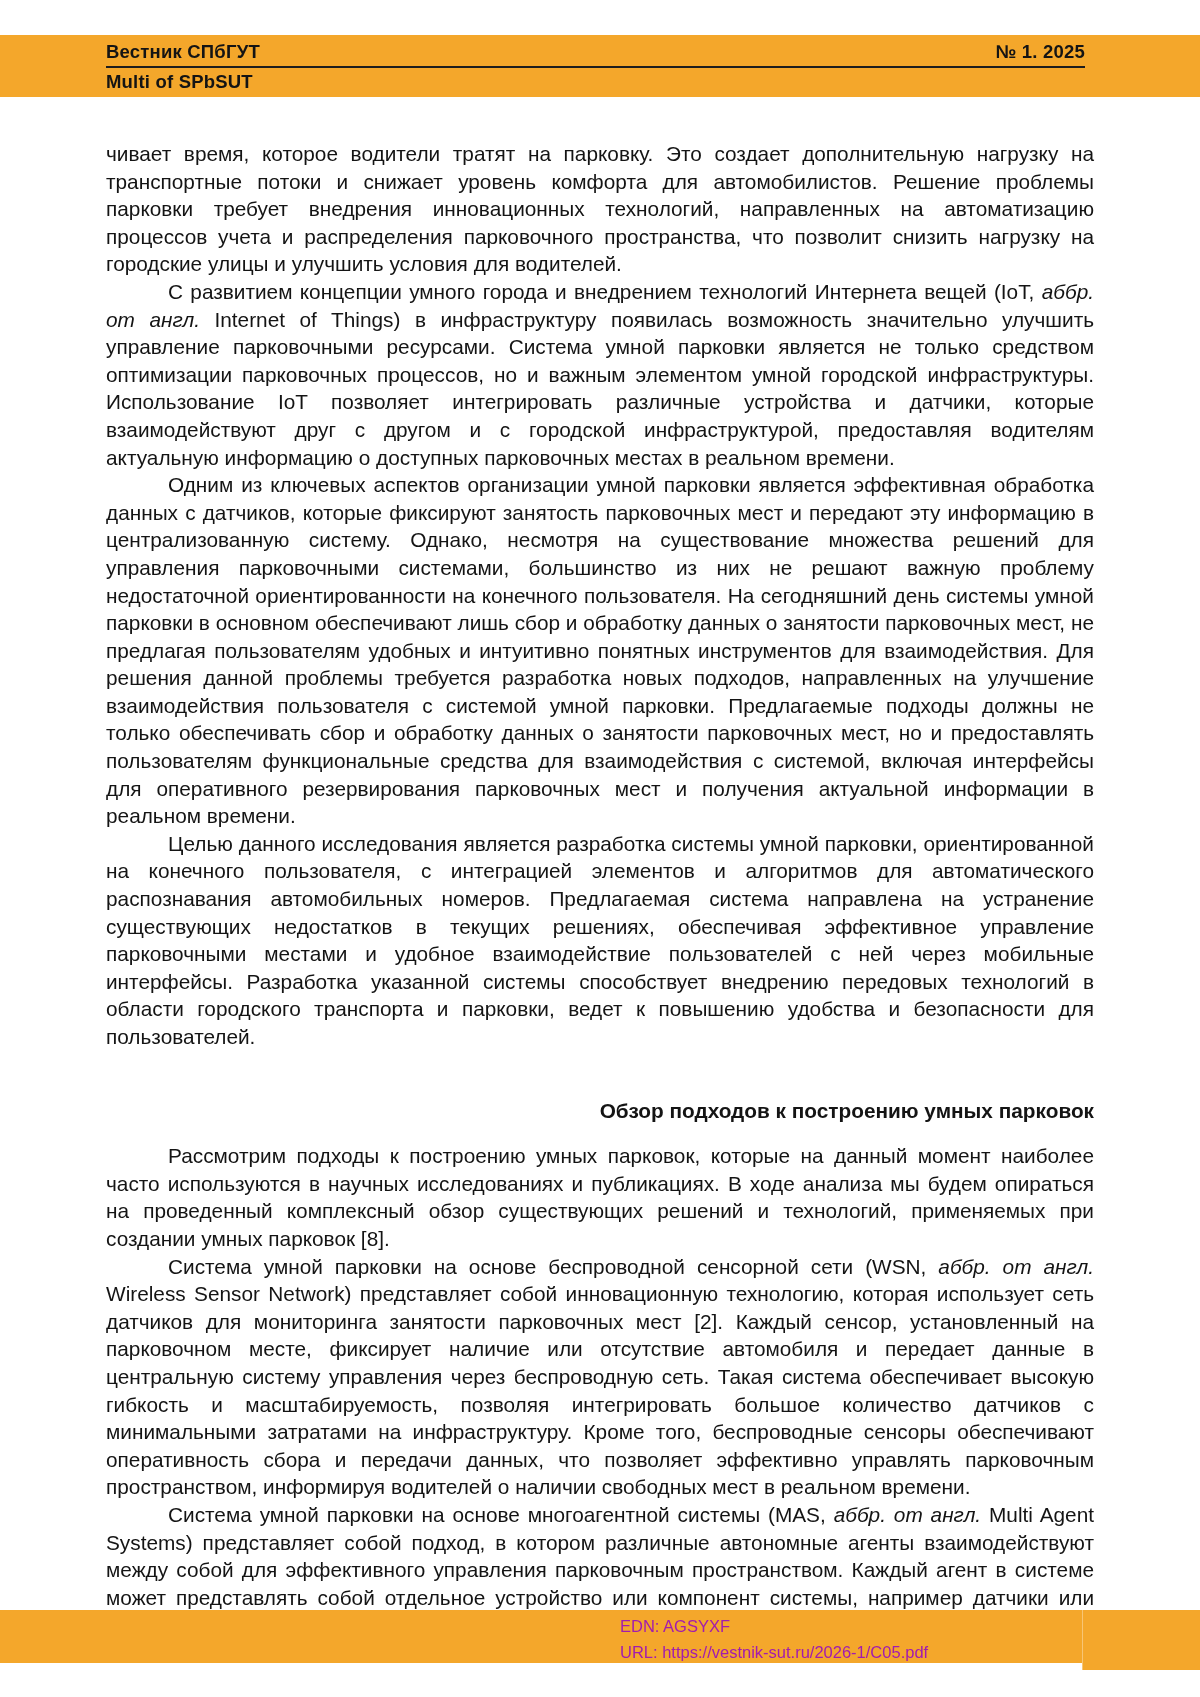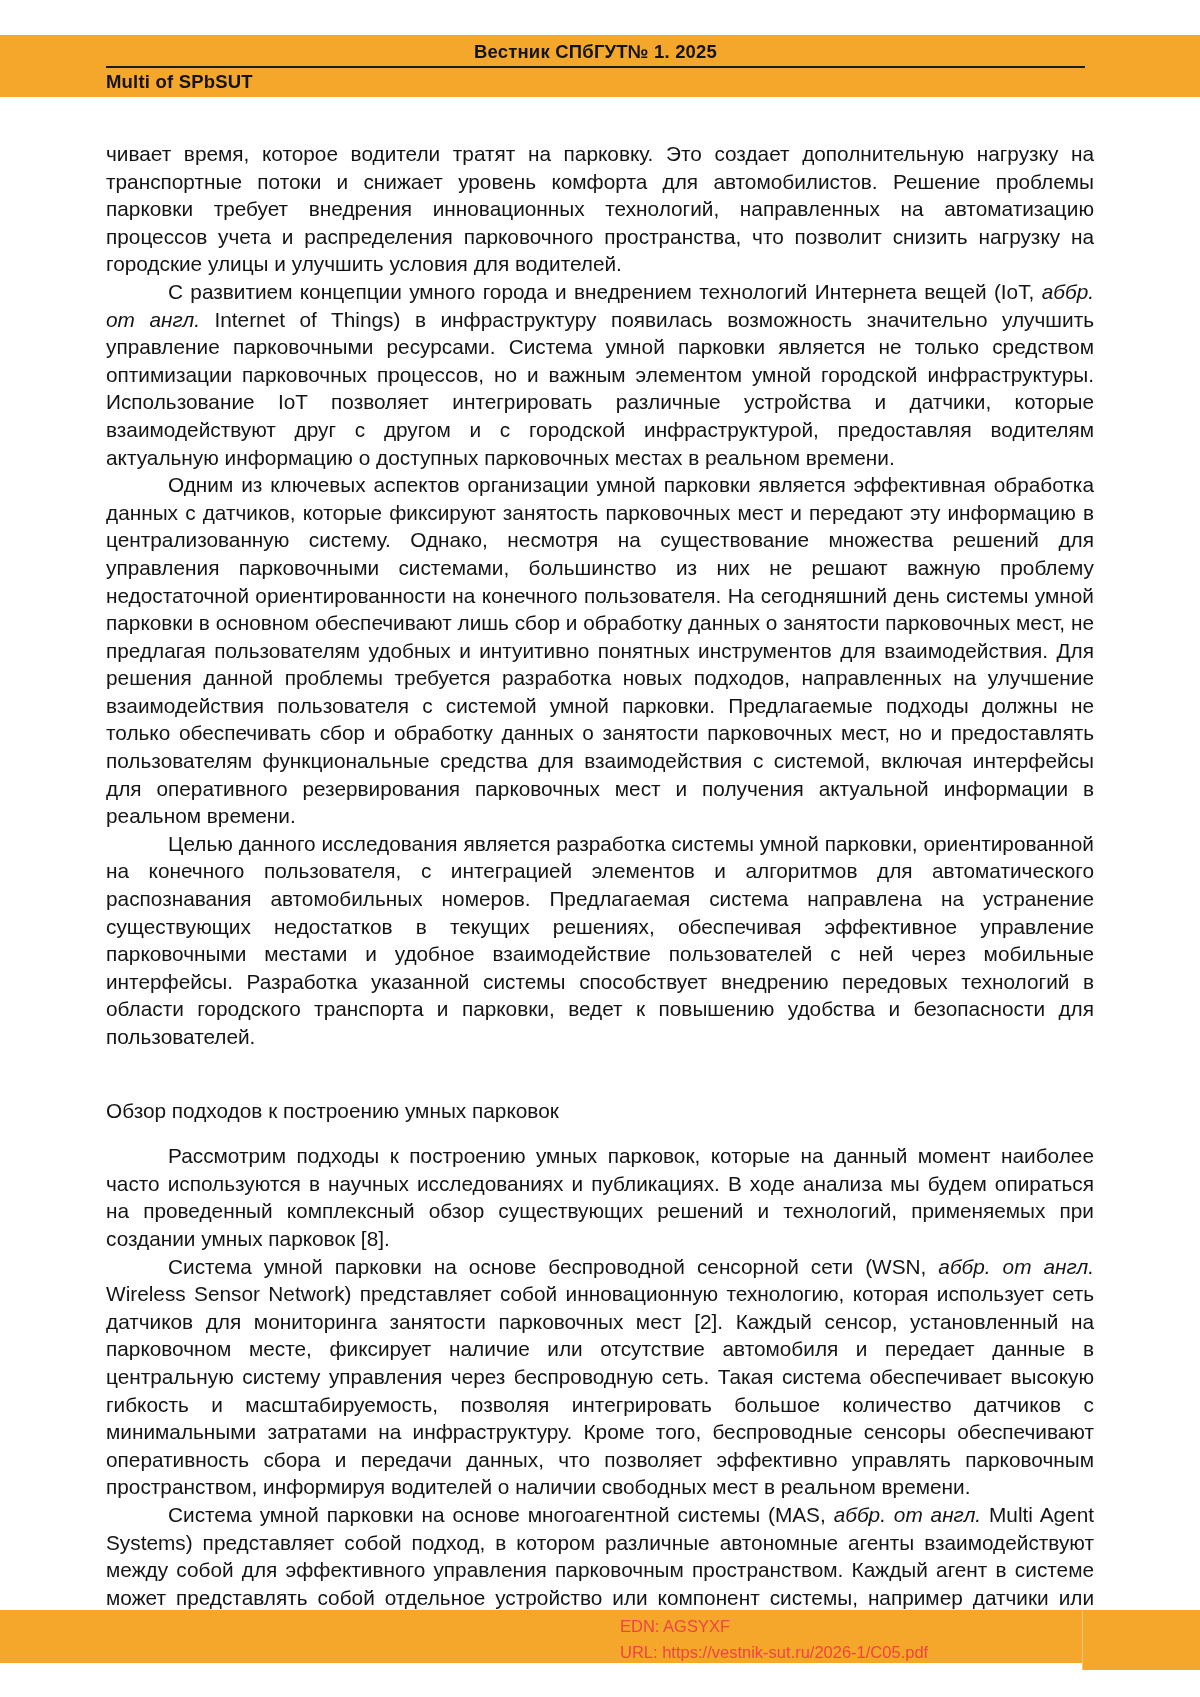--- a/index.html
+++ b/index.html
@@ -22,21 +22,21 @@
     position:absolute;
     top:35px;left:0;right:0;height:62px;
     background:var(--accent);
   }
   .header-inner{
     position:absolute;
     left:106px;right:106px;top:6px;
   }
   .header-row1{
     display:flex;
-    justify-content:center;
+    justify-content:space-between;
     align-items:baseline;
     border-bottom:2px solid #1d1d1d;
     padding-bottom:3px;
     margin-right:9px;
   }
   .journal-title,.issue-number{
     font-size:18.5px;
     font-weight:700;
     letter-spacing:0.2px;
     white-space:nowrap;
@@ -62,22 +62,22 @@
   .article-body p.para{
     margin:0;
     text-indent:62px;
   }
   .article-body p.para.no-indent{
     text-indent:0;
     margin-top:32px;
   }
   .article-body .it{font-style:italic;}
   .article-body .section-heading{
-    font-weight:400;
-    text-align:left;
+    font-weight:700;
+    text-align:right;
     text-indent:0;
     margin:46px 0 18px 0;
   }
 
   
   .footer-band{
     position:absolute;
     top:1610px;left:0;width:1082px;height:53px;
     background:var(--accent);
     z-index:2;
@@ -88,21 +88,21 @@
     background:var(--accent);
     border-left:1px solid rgba(255,255,255,0.35);
     z-index:2;
   }
   .footer-text{
     position:absolute;
     top:1613px;left:620px;
     z-index:3;
     font-size:16.5px;
     line-height:26px;
-    color:#ef4444;
+    color:#a21caf;
     white-space:nowrap;
   }
   
   .bottom-mask{
     position:absolute;
     top:1663px;left:0;right:0;bottom:0;
     background:#fff;
     z-index:1;
   }
 </style>

